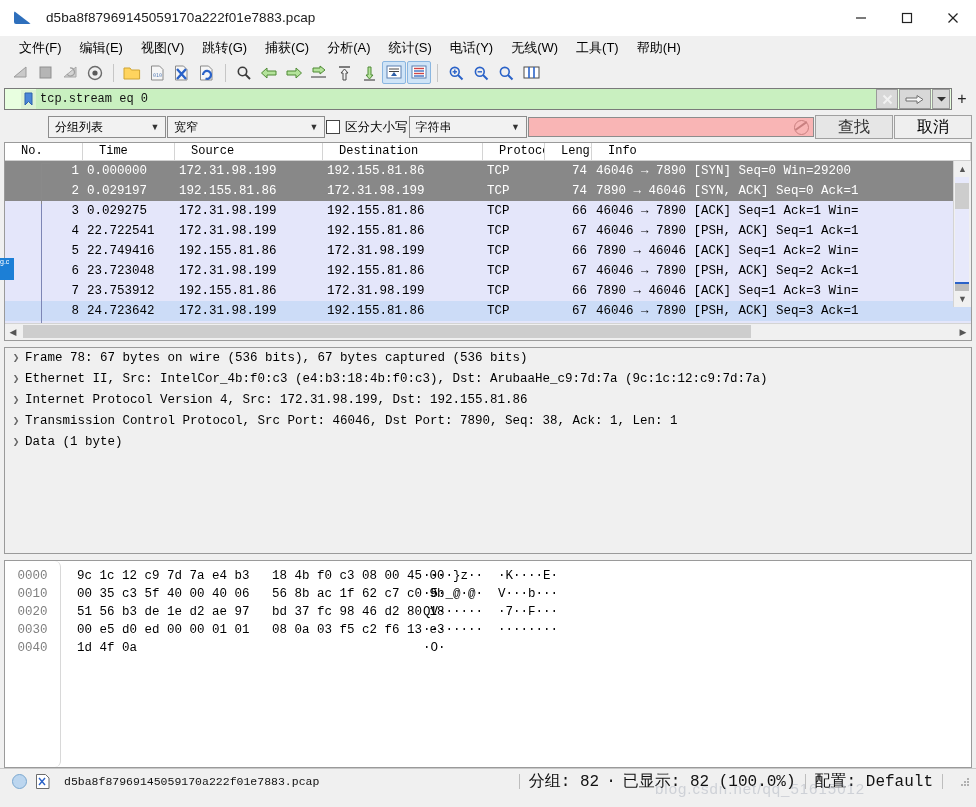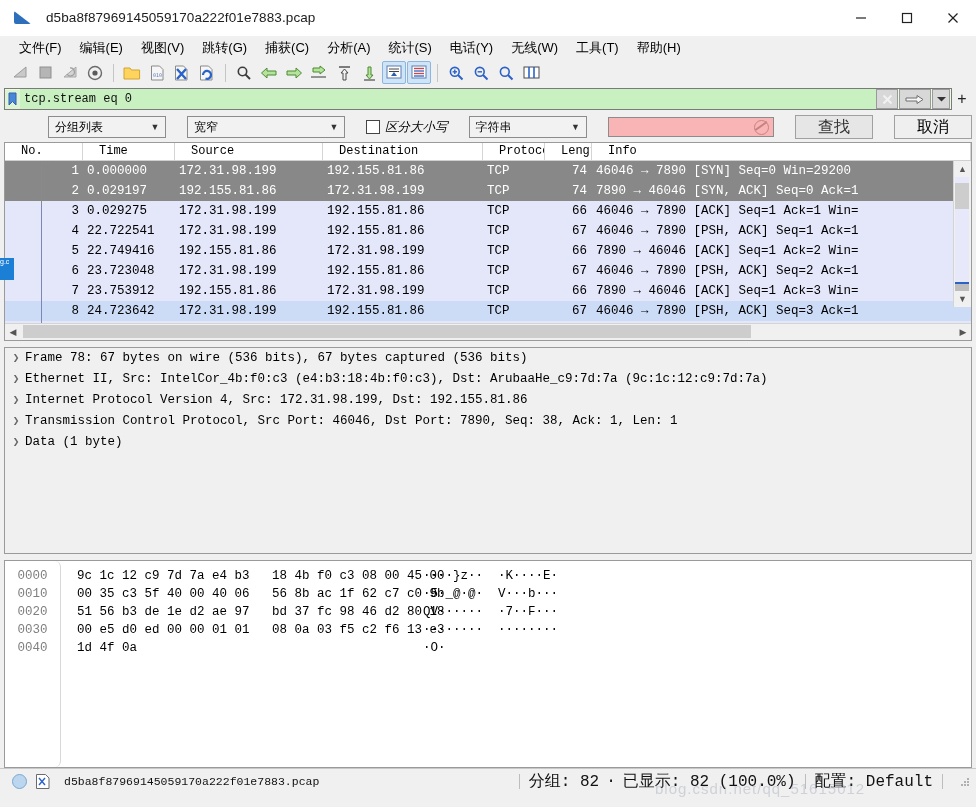--- a/index.html
+++ b/index.html
@@ -28,39 +28,39 @@
   .menu-item{padding:2px 9px;color:#000;white-space:nowrap;font-family:"Liberation Sans",sans-serif;}
 
   
   .toolbar{height:25px;background:#f0f0f0;display:flex;align-items:center;padding-left:8px;flex:0 0 auto;gap:1px;}
   .tool{width:22px;height:21px;display:flex;align-items:center;justify-content:center;position:relative;border:1px solid transparent;border-radius:2px;}
   .tool.on{background:#cfe4f7;border:1px solid #8ab6e0;}
   .tsep{width:1px;height:18px;background:#c6c6c6;margin:0 5px;}
 
   
   .filterbar{height:22px;margin:3px 4px 0 4px;display:flex;align-items:stretch;flex:0 0 auto;}
-  .filter-box{flex:1 1 auto;display:flex;align-items:center;border:1px solid #7a7a7a;background:#e8ffe0;height:20px;}
+  .filter-box{flex:1 1 auto;display:flex;align-items:center;border:1px solid #7a7a7a;background:#e8ffe0;height:20px;padding-left:16px;}
   .fb-bookmark{width:15px;height:19px;display:flex;align-items:center;justify-content:center;background:#ddf3d4;flex:0 0 auto;}
   .filter-input{flex:1 1 auto;border:none;outline:none;background:#c9f0c0;height:18px;
      font-family:"Liberation Mono","DejaVu Sans Mono",monospace;font-size:12px;padding-left:4px;color:#111;}
   .fb-btn{width:20px;height:18px;display:flex;align-items:center;justify-content:center;background:#d8d8d8;border:1px solid #9a9a9a;margin-right:1px;flex:0 0 auto;}
   .fb-arrow{width:30px;}
   .fb-caret{width:16px;}
   .fb-plus{width:20px;display:flex;align-items:center;justify-content:center;font-size:16px;color:#222;flex:0 0 auto;}
 
   
-  .findbar{height:26px;margin:4px 4px 2px 4px;display:flex;align-items:center;gap:21px;flex:0 0 auto;padding-left:44px;}
+  .findbar{height:26px;margin:4px 4px 2px 4px;display:flex;align-items:center;gap:1px;flex:0 0 auto;padding-left:44px;}
   .combo{height:20px;border:1px solid #8c8c8c;background:#f2f2f2;display:flex;align-items:center;
      font-size:12px;padding:0 2px 0 6px;color:#000;}
   .combo .lbl{flex:1 1 auto;white-space:nowrap;}
   .combo .cv{width:16px;text-align:center;color:#333;font-size:9px;}
   .combo.c1{width:108px;}
   .combo.c2{width:148px;}
   .combo.c3{width:108px;}
-  .chkwrap{display:flex;align-items:center;gap:5px;font-size:12.5px;font-style:italic;}
+  .chkwrap{display:flex;align-items:center;gap:5px;font-size:12.5px;}
   .chk{width:12px;height:12px;border:1.5px solid #444;background:#fff;}
   .find-input{flex:1 1 auto;height:18px;border:1px solid #8c8c8c;background:#f9b5b5;position:relative;display:flex;align-items:center;justify-content:flex-end;padding-right:4px;}
   .noentry{width:13px;height:13px;border:1.5px solid #c98080;border-radius:50%;position:relative;}
   .noentry:after{content:"";position:absolute;left:-1px;top:4.5px;width:14px;height:1.5px;background:#c98080;transform:rotate(-35deg);}
   .btn{height:22px;min-width:76px;border:1px solid #a0a0a0;background:#e6e6e6;display:flex;align-items:center;justify-content:center;font-size:16px;color:#333;}
   .btn.active{background:#efefef;color:#000;}
 
   
   .pktwrap{margin:0 4px;border:1px solid #9a9a9a;background:#fff;flex:0 0 auto;height:197px;display:flex;flex-direction:column;position:relative;}
   .pkt-head{display:flex;height:17px;background:#fff;border-bottom:1px solid #d0d0d0;flex:0 0 auto;font-family:"Liberation Mono","DejaVu Sans Mono",monospace;font-size:12px;}

